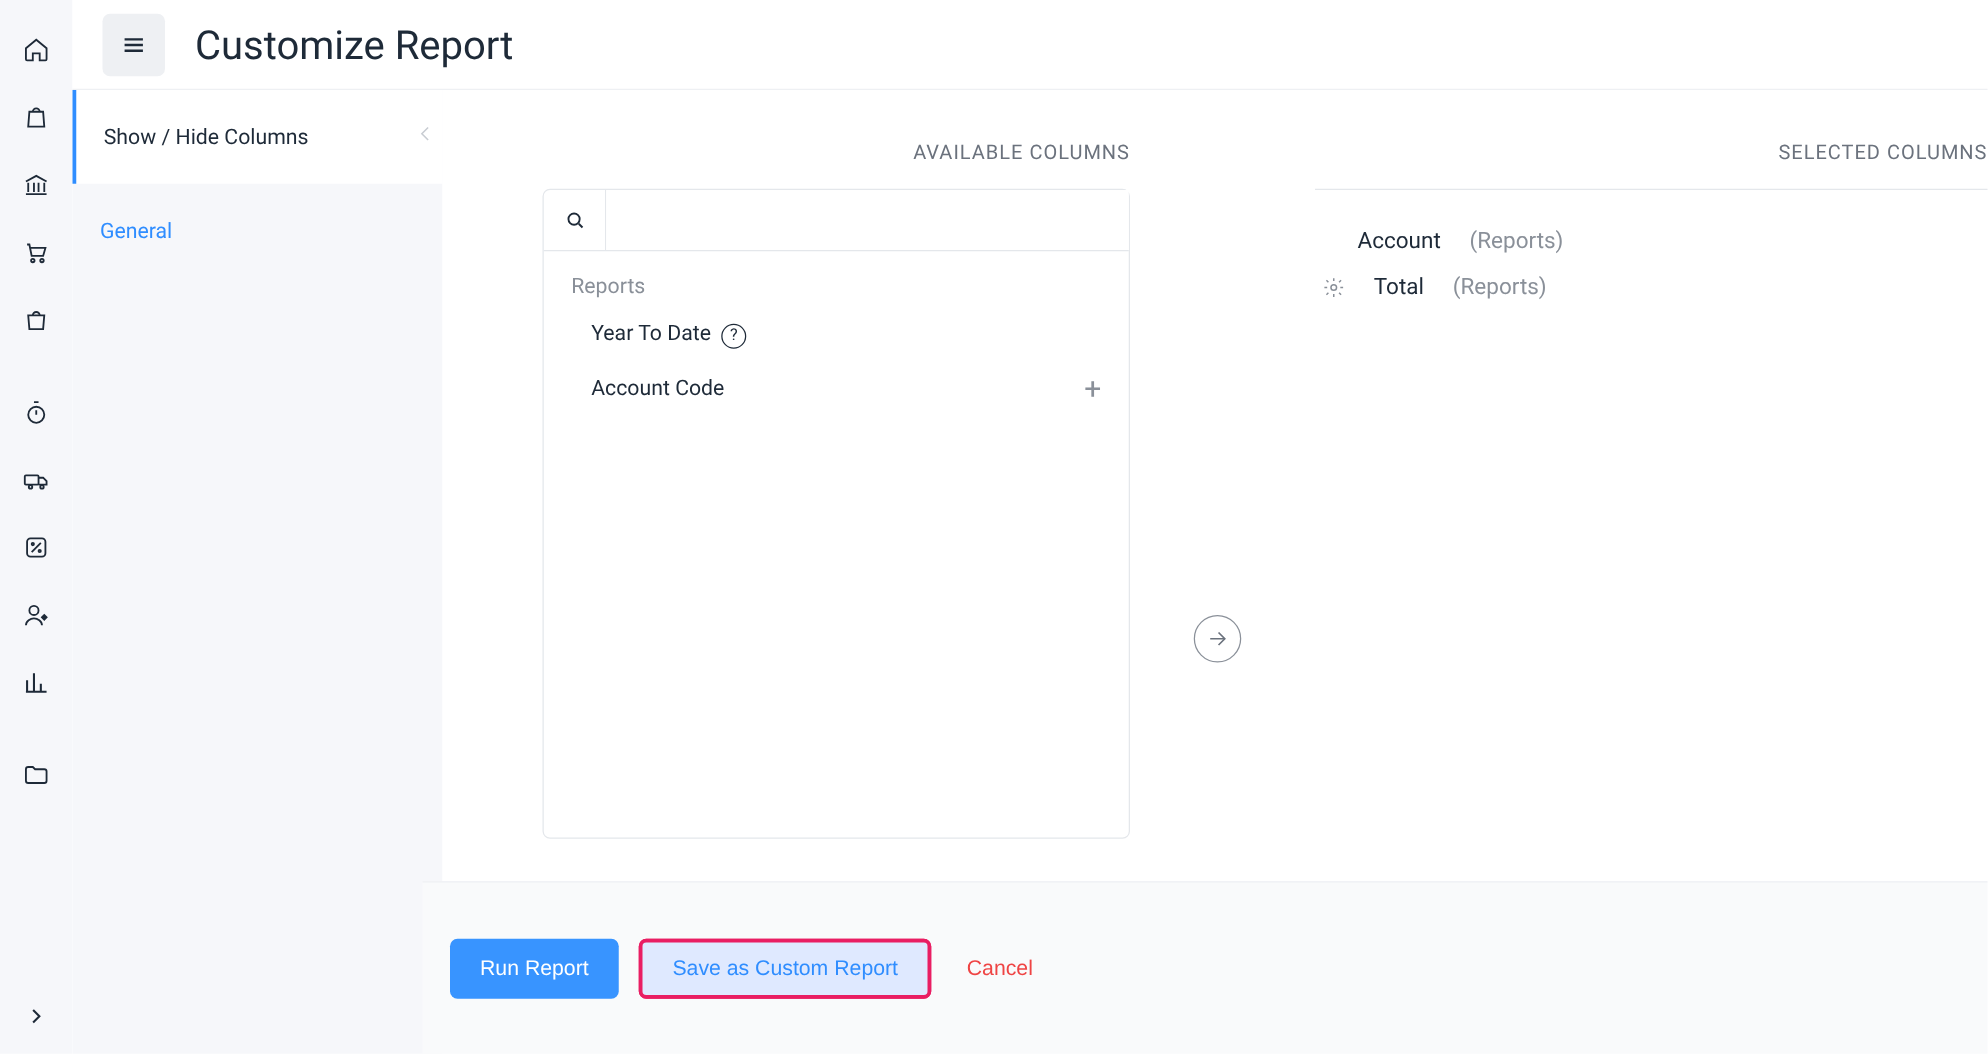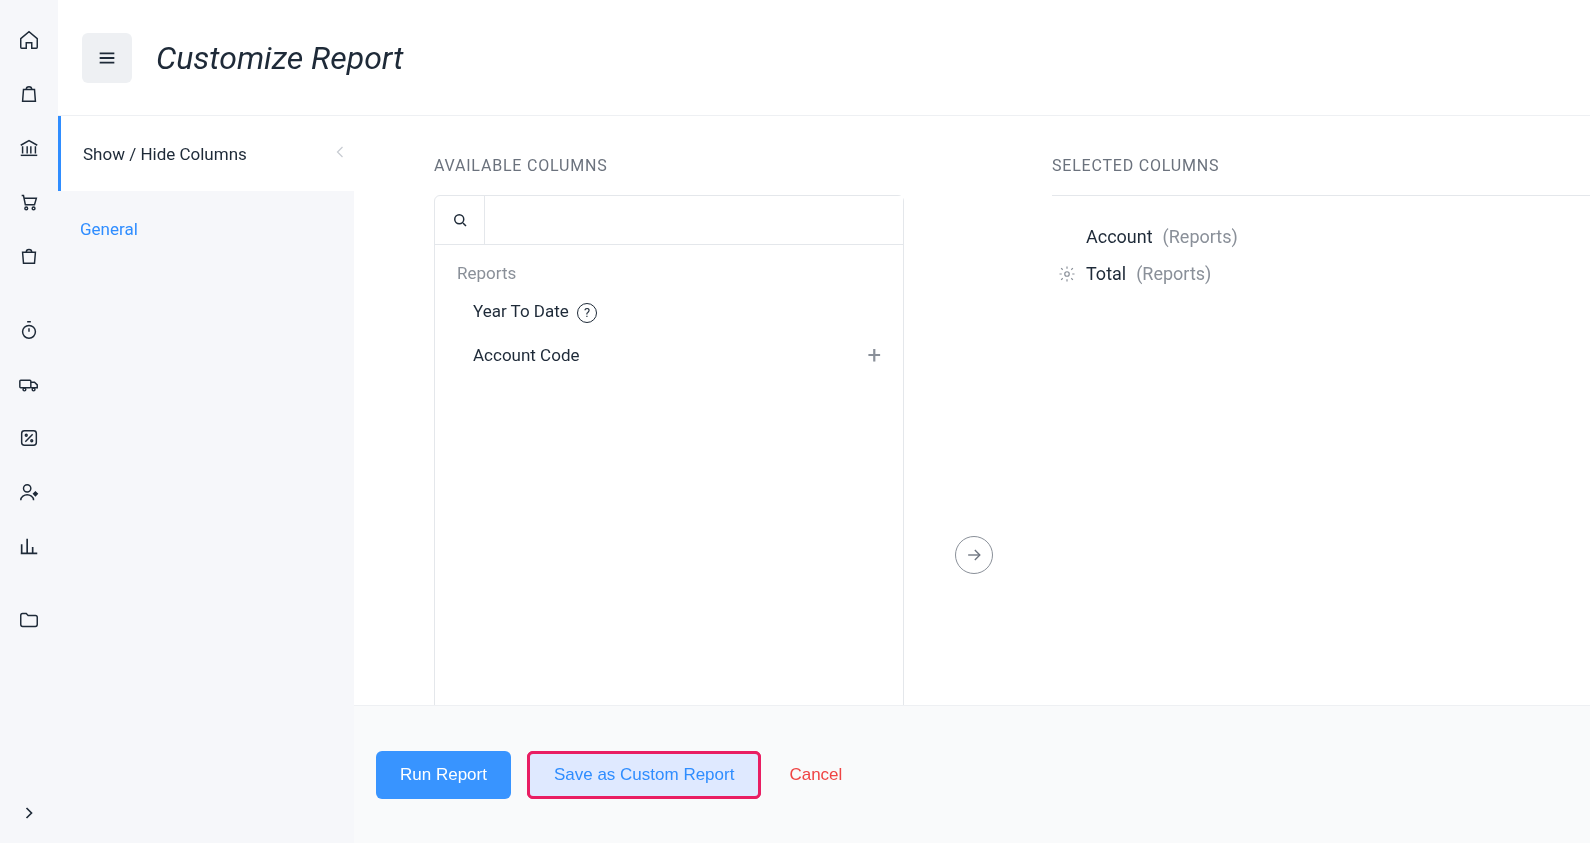--- a/index.html
+++ b/index.html
@@ -32,26 +32,25 @@
   .main {
     position: absolute;
     left: 58px; top: 0; right: 0; bottom: 0;
     background: #fff;
     display: flex;
     flex-direction: column;
   }
 
   
   .header {
-    height: 116px;
+    height: 72px;
     display: flex;
     align-items: center;
     padding-left: 24px;
     border-bottom: 1px solid #eef0f3;
-    font-style: italic;
   }
   .menu-btn {
     width: 50px; height: 50px;
     background: #eef0f3;
     border-radius: 6px;
     display: flex; align-items: center; justify-content: center;
     color: #1e2a38;
   }
   .page-title {
     font-size: 32px;
@@ -106,20 +105,21 @@
   .sel-block {
     margin-left: 148px;
     flex: 1;
   }
   .block-heading {
     font-size: 16px;
     letter-spacing: 0.8px;
     color: #6b727d;
     font-weight: 400;
     margin-bottom: 20px;
+    text-align: right;
   }
 
   .avail-panel {
     border: 1px solid #e4e7eb;
     border-radius: 6px;
     height: 520px;
     display: flex;
     flex-direction: column;
     position: relative;
   }
@@ -184,32 +184,32 @@
     color: #6b727d;
   }
 
   .sel-panel {
     border-top: 1px solid #e4e7eb;
     padding-top: 22px;
   }
   .sel-row {
     display: flex;
     align-items: center;
-    gap: 10px;
+    gap: 23px;
     padding: 8px 0 8px 34px;
     font-size: 18px;
   }
   .sel-row .gear { color: #8a9099; display:inline-flex; }
   .sel-row .primary { color: #1e2a38; }
   .sel-row .secondary { color: #8a9099; }
 
   
   .footer {
     position: absolute;
-    left: 296px;
+    left: 280px;
     right: 0;
     bottom: 0;
     height: 138px;
     background: #f9fafb;
     border-top: 1px solid #eef0f3;
     display: flex;
     align-items: center;
     padding-left: 22px;
     gap: 16px;
   }

